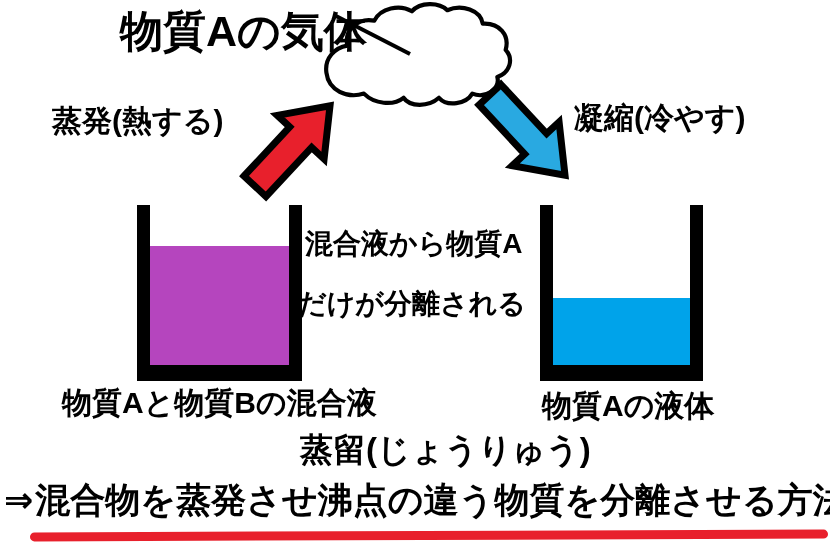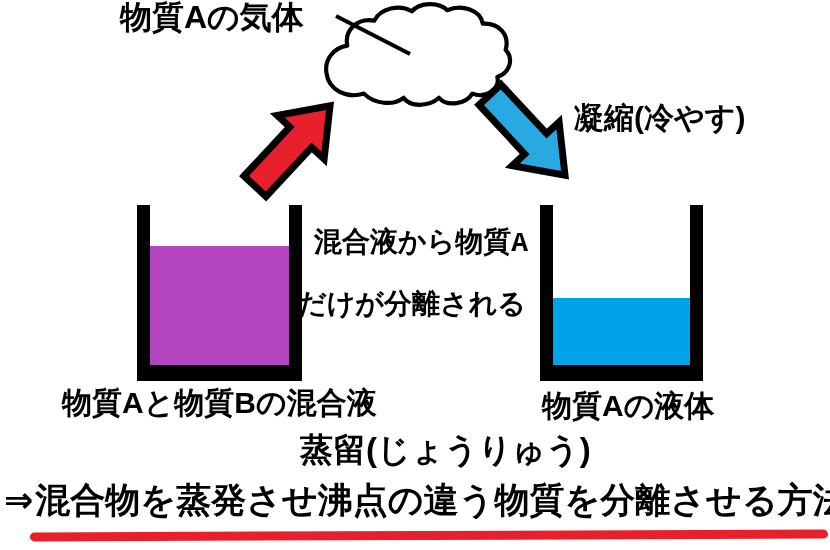--- a/index.html
+++ b/index.html
@@ -10,24 +10,24 @@
     width: 830px;
     height: 550px;
     background: #ffffff;
     overflow: hidden;
     font-weight: bold;
     color: #000;
   }
   .abs { position: absolute; }
   .jp { white-space: nowrap; line-height: 1.1; font-weight: bold; color: #000; }
 
-  .gas-label        { left: 120px; top: 0;   font-size: 32px; }
+  .gas-label        { left: 120px; top: 8px;   font-size: 43px; }
   .evap-label       { left: 52px;  top: 104px; font-size: 30px; }
   .cond-label       { left: 574px; top: 101px; font-size: 30px; }
-  .note-line1       { left: 314px; top: 229px; font-size: 28px; font-family: Liberation Mono, monospace; }
+  .note-line1       { left: 305px; top: 229px; font-size: 28px; }
   .note-line2       { left: 298px; top: 289px; font-size: 28px; }
   .left-beaker-label  { left: 62px;  top: 386px; font-size: 30px; }
   .right-beaker-label { left: 522px; top: 389px; font-size: 30px; margin-left: 20px; }
   .process-title      { left: 300px; top: 432px; font-size: 33px; }
   .conclusion         { left: 4px;   top: 481px; font-size: 35px; }
   .conclusion .arrow-glyph { font-weight: bold; margin-right: 2px; }
 
   .cloud-svg   { left: 316px; top: 0px; overflow: visible; }
   .pointer-svg { left: 328px; top: 8px; overflow: visible; }
   .arrow-svg   { overflow: visible; }
@@ -73,20 +73,21 @@
              C 108 101, 90 101, 84 92
              C 74 100, 56 98, 46 88 Z" stroke="#000" stroke-width="4" stroke-linejoin="round" fill="#ffffff"></path>
   </svg>
 
   <svg class="abs pointer-svg" width="95" height="55" viewBox="0 0 95 55">
     <line x1="8" y1="8" x2="82" y2="46" stroke="#000" stroke-width="4"></line>
   </svg>
 
   <div class="abs jp gas-label">物質Aの気体</div>
 
+  <div class="abs jp evap-label">蒸発(熱する)</div>
 
   <svg class="abs arrow-svg red-arrow-svg" width="125" height="120" viewBox="0 0 125 120">
     <g transform="translate(62.5,60) rotate(-47)">
       <polygon points="-55,-15 12,-15 12,-32 55,0 12,32 12,15 -55,15" stroke="#000" stroke-width="7" stroke-linejoin="miter" fill="#e8202c"></polygon>
     </g>
   </svg>
 
   <div class="abs jp cond-label">凝縮(冷やす)</div>
 
   <svg class="abs arrow-svg blue-arrow-svg" width="125" height="120" viewBox="0 0 125 120">

